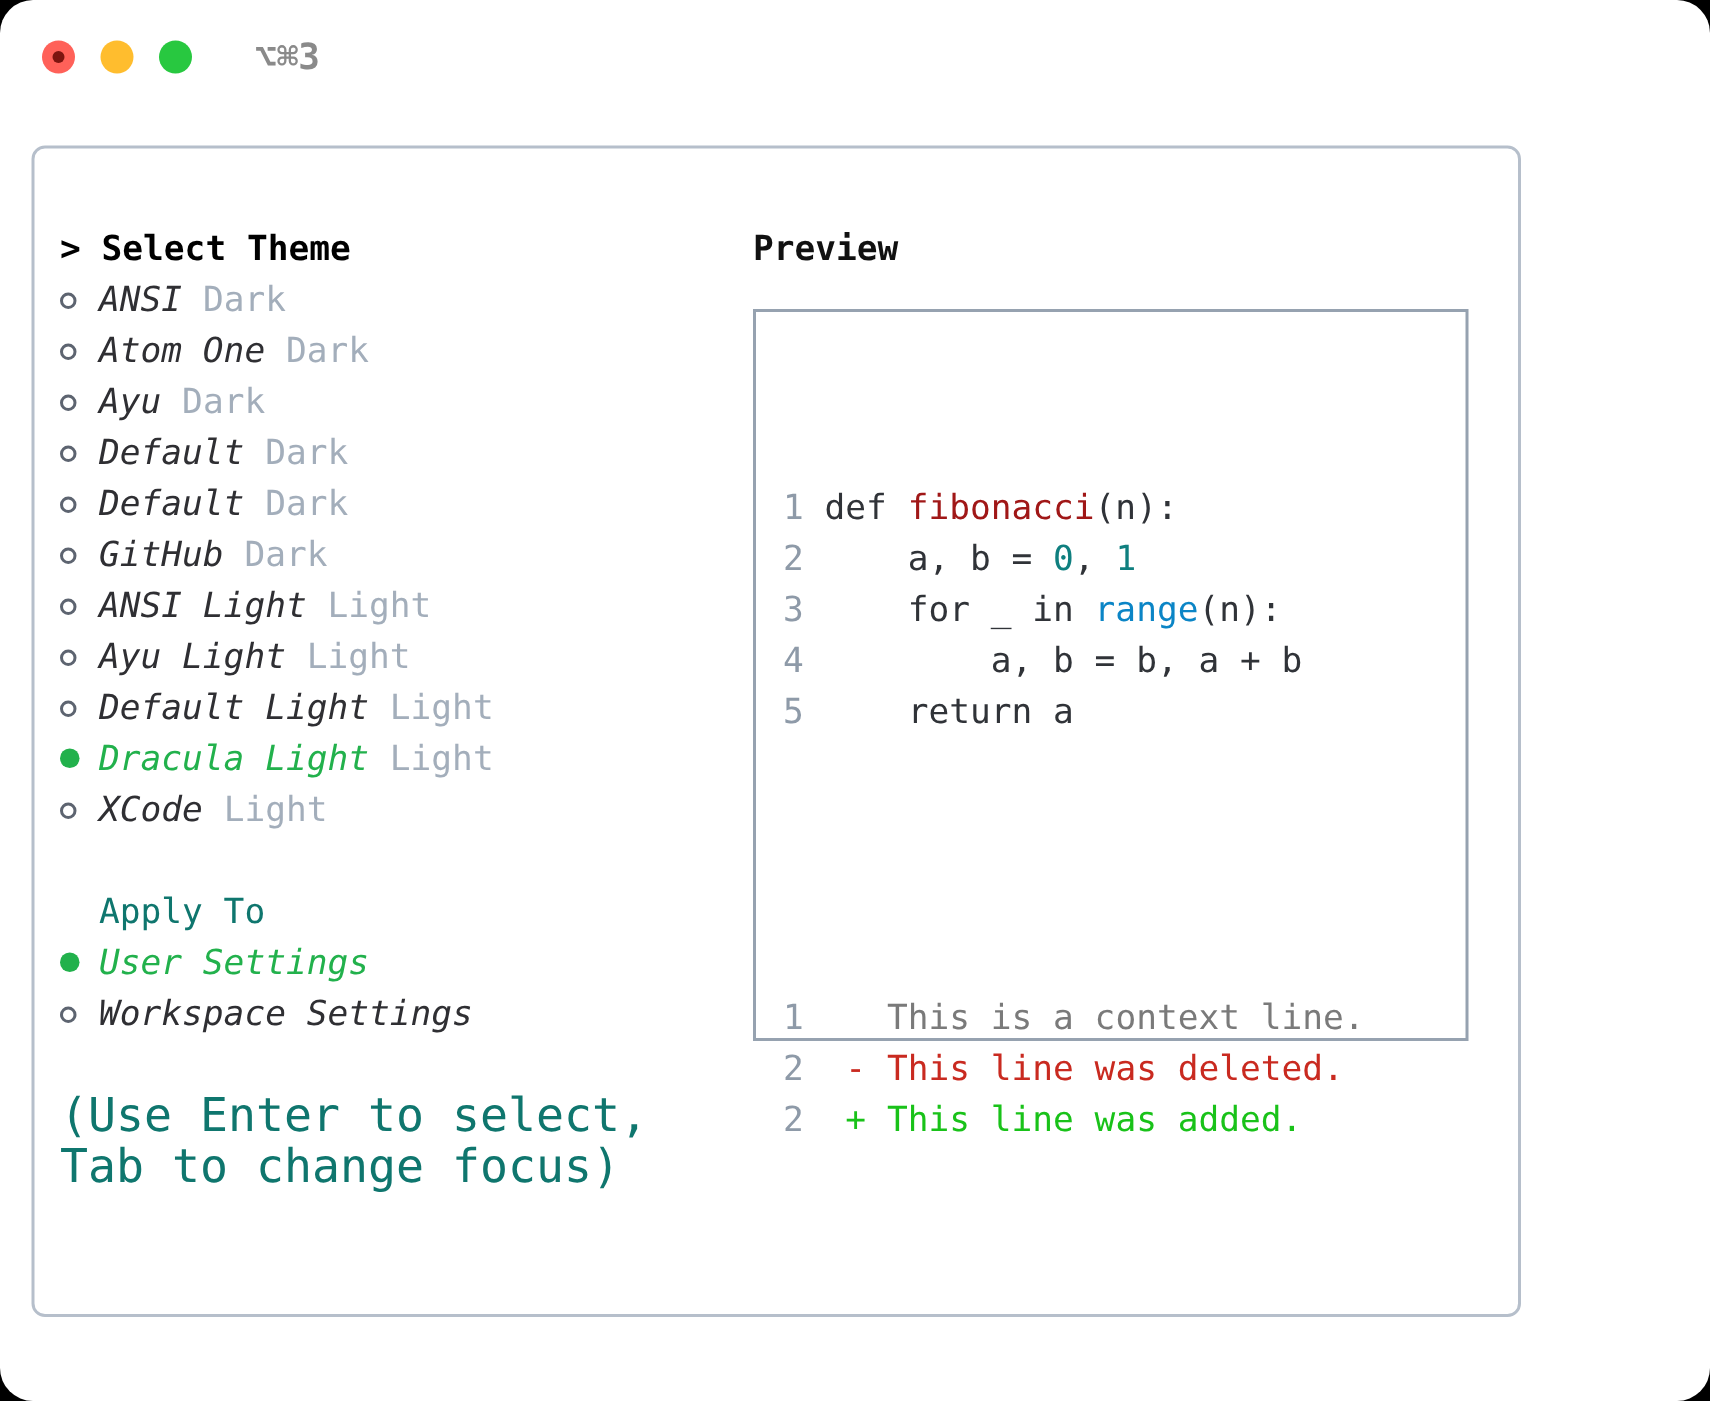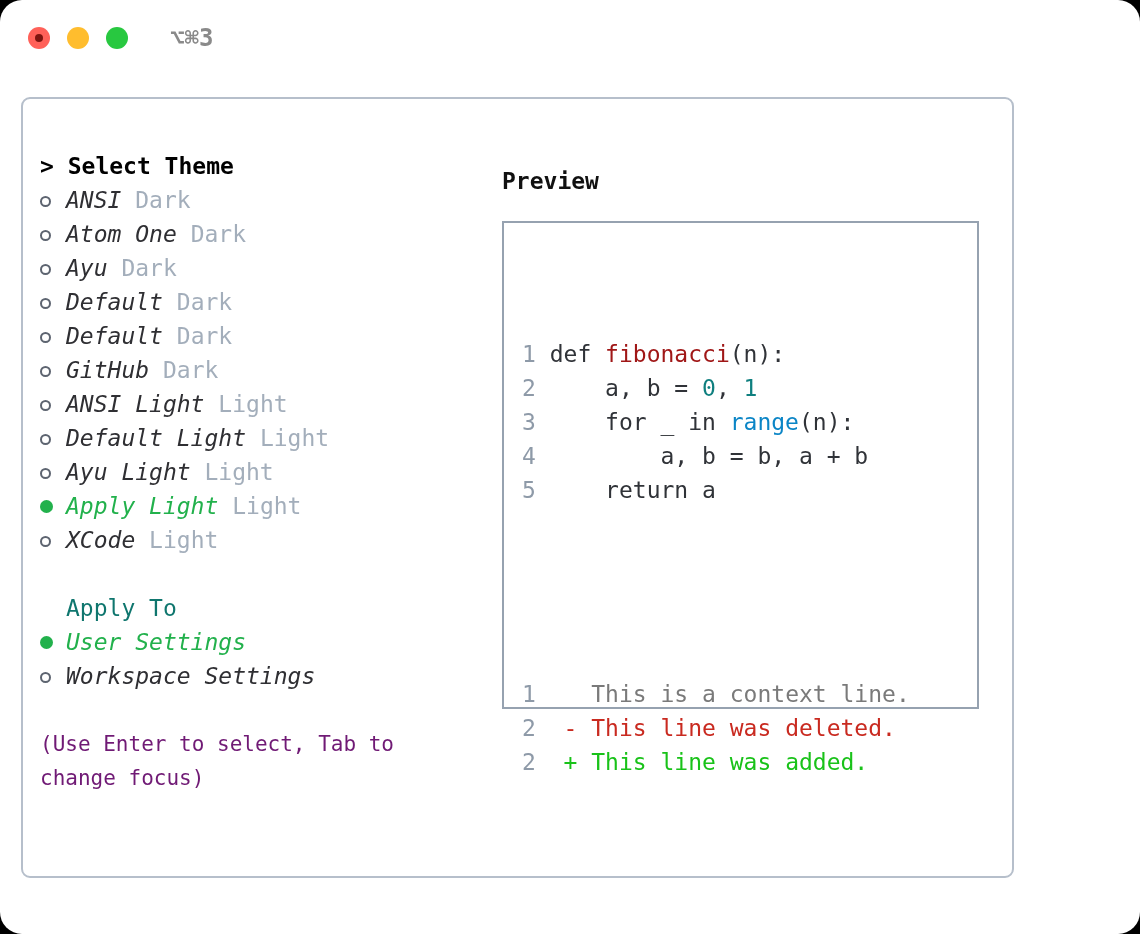--- a/index.html
+++ b/index.html
@@ -134,34 +134,33 @@
     font-size: 23px;
     line-height: 34px;
     color: #0f766e;
     white-space: pre;
   }
 
   .spacer-lg { height: 34px; }
   .spacer-sm { height: 34px; }
 
   .hint {
-    font-size: 21px;
-    line-height: 34px;
-    color: #701a75;
+    font-size: 31px;
+    line-height: 34px;
+    color: #0f766e;
     width: 410px;
     white-space: normal;
   }
 
   
   .right-col {
     position: absolute;
     left: 479px;
     top: 50px;
     width: 490px;
-    margin-top: 15px;
   }
   .preview-title {
     font-size: 23px;
     font-weight: bold;
     color: #111111;
     line-height: 34px;
     white-space: pre;
   }
   .preview-box {
     margin-top: 23px;
@@ -208,23 +207,23 @@
     <div class="left-col">
       <div class="list-head">&gt; Select Theme</div>
       <div id="theme-rows">
           <div class="row"><span class="bullet marker-empty"></span><span class="name">ANSI</span> <span class="tag">Dark</span></div>
           <div class="row"><span class="bullet marker-empty"></span><span class="name">Atom One</span> <span class="tag">Dark</span></div>
           <div class="row"><span class="bullet marker-empty"></span><span class="name">Ayu</span> <span class="tag">Dark</span></div>
           <div class="row"><span class="bullet marker-empty"></span><span class="name">Default</span> <span class="tag">Dark</span></div>
           <div class="row"><span class="bullet marker-empty"></span><span class="name">Default</span> <span class="tag">Dark</span></div>
           <div class="row"><span class="bullet marker-empty"></span><span class="name">GitHub</span> <span class="tag">Dark</span></div>
           <div class="row"><span class="bullet marker-empty"></span><span class="name">ANSI Light</span> <span class="tag">Light</span></div>
+          <div class="row"><span class="bullet marker-empty"></span><span class="name">Ayu Light</span> <span class="tag">Light</span></div>
           <div class="row"><span class="bullet marker-empty"></span><span class="name">Default Light</span> <span class="tag">Light</span></div>
-          <div class="row"><span class="bullet marker-empty"></span><span class="name">Ayu Light</span> <span class="tag">Light</span></div>
-          <div class="row selected"><span class="bullet marker-filled"></span><span class="name">Apply Light</span> <span class="tag">Light</span></div>
+          <div class="row selected"><span class="bullet marker-filled"></span><span class="name">Dracula Light</span> <span class="tag">Light</span></div>
           <div class="row"><span class="bullet marker-empty"></span><span class="name">XCode</span> <span class="tag">Light</span></div>
         </div>
 
       <div class="spacer-lg"></div>
 
       <div class="section-head"><span class="bullet marker-none"></span><span>Apply To</span></div>
       <div id="apply-rows">
           <div class="row selected"><span class="bullet marker-filled"></span><span class="name">User Settings</span></div>
           <div class="row"><span class="bullet marker-empty"></span><span class="name">Workspace Settings</span></div>
         </div>

